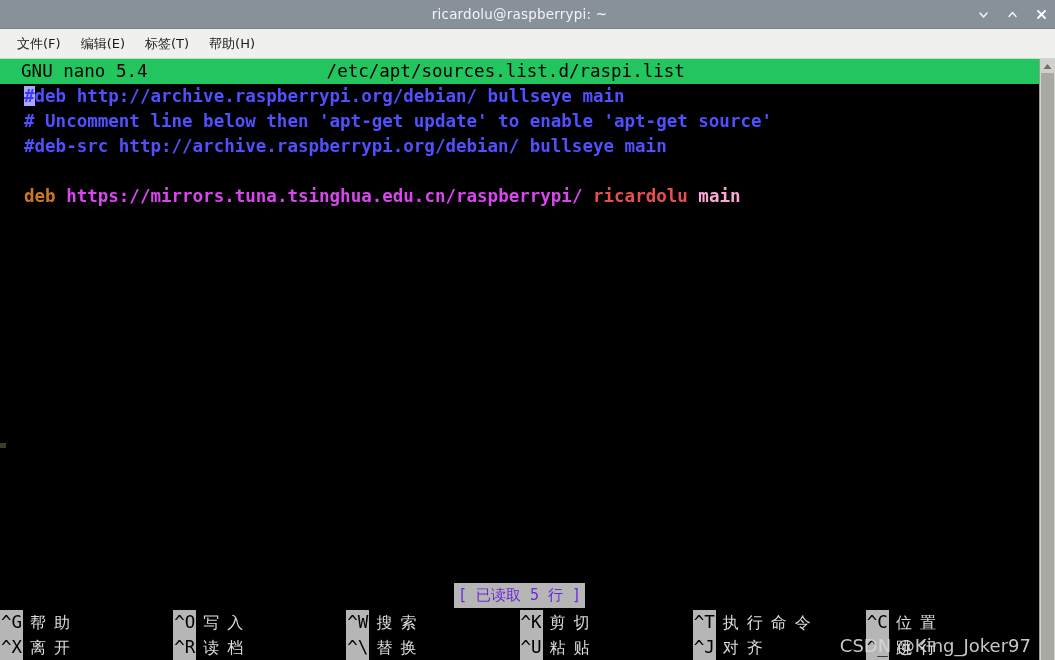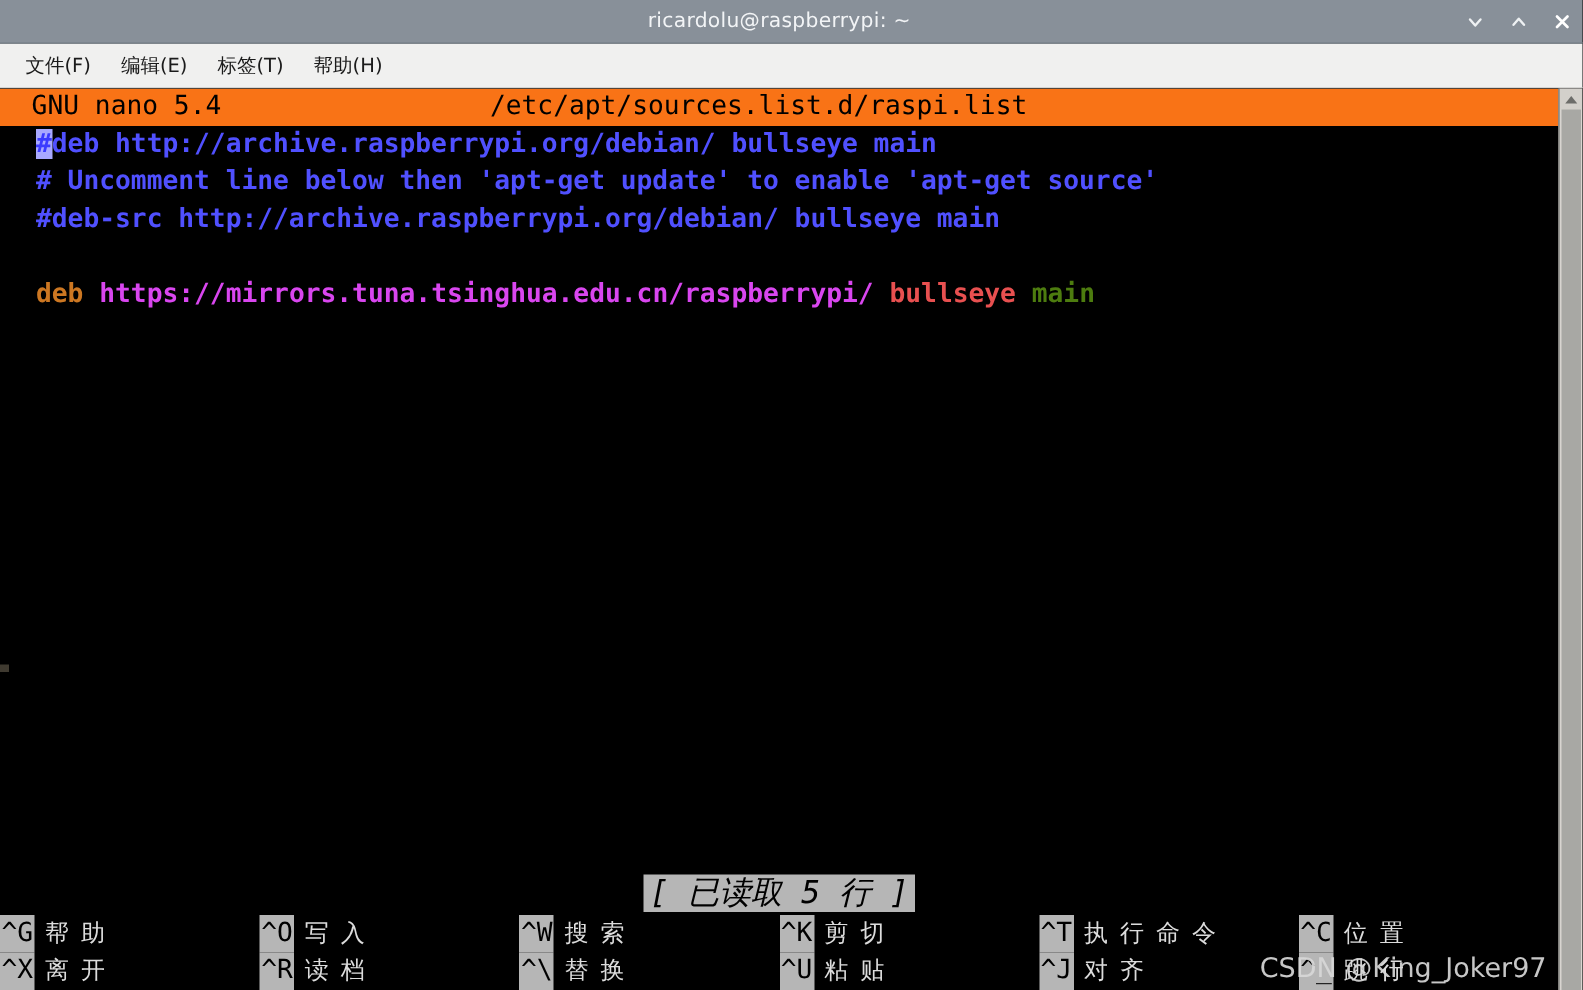--- a/index.html
+++ b/index.html
@@ -96,21 +96,21 @@
   }
   .term {
     flex: 1 1 auto;
     position: relative;
     background: #000;
     overflow: hidden;
   }
 
   .nano-titlebar {
     height: 25px;
-    background: #f97316;
+    background: #22c55e;
     color: #000000;
     font-family: "DejaVu Sans Mono", monospace;
     font-size: 17.5px;
     line-height: 25px;
     white-space: pre;
     letter-spacing: 0px;
     overflow: hidden;
   }
 
   .nano-body {
@@ -133,21 +133,21 @@
   }
   .cmt { color: #5050ff; font-weight: bold; }
   .cursor {
     background: #a8a8ff;
     color: #3a3aff;
     font-weight: bold;
   }
   .deb-kw   { color: #cc7722; font-weight: bold; }
   .url-main { color: #d946ef; font-weight: bold; }
   .dist     { color: #e85050; font-weight: bold; }
-  .comp     { color: #4d7c0f; font-weight: bold; }
+  .comp     { color: #f9a8d4; font-weight: bold; }
   .blank-line { height: 25px; }
 
   .edge-artifact {
     position: absolute;
     left: 0;
     width: 6px;
     background: #4a4438;
     opacity: 0.85;
   }
 
@@ -159,27 +159,26 @@
     background: #000;
   }
   .status-row {
     height: 26px;
     display: flex;
     justify-content: center;
     align-items: center;
   }
   .status-msg {
     background: #b6b6b6;
-    color: #000000;
-    font-family: "DejaVu Sans Mono", monospace;
-    font-size: 21px;
+    color: #6d28d9;
+    font-family: "DejaVu Sans Mono", monospace;
+    font-size: 15px;
     line-height: 25px;
     padding: 0 4px;
     white-space: pre;
-    font-style: italic;
   }
   .shortcut-grid {
     position: absolute;
     bottom: 0;
     left: 0;
     right: 0;
     height: 50px;
     display: grid;
     grid-template-columns: repeat(6, 1fr);
     grid-template-rows: 25px 25px;
@@ -288,21 +287,21 @@
       <div class="nano-body">
 
         <div class="code-line"><span class="cursor">#</span><span class="cmt">deb http://archive.raspberrypi.org/debian/ bullseye main</span></div>
 
         <div class="code-line cmt"># Uncomment line below then 'apt-get update' to enable 'apt-get source'</div>
 
         <div class="code-line cmt">#deb-src http://archive.raspberrypi.org/debian/ bullseye main</div>
 
         <div class="code-line blank-line"></div>
 
-        <div class="code-line"><span class="deb-kw">deb</span><span class="url-main"> </span><span class="url-main">https://mirrors</span><span class="url-main">.tuna.tsinghua.edu.cn/raspberrypi/</span><span class="dist"> </span><span class="dist">bullseye</span><span class="comp"> </span><span class="comp">main</span></div>
+        <div class="code-line"><span class="deb-kw">deb</span><span class="url-main"> </span><span class="url-main">https://mirrors</span><span class="url-main">.tuna.tsinghua.edu.cn/raspberrypi/</span><span class="dist"> </span><span class="dist">ricardolu</span><span class="comp"> </span><span class="comp">main</span></div>
 
         <div class="edge-artifact" style="top:359px;height:5px;"></div>
       </div>
 
       <div class="nano-bottom">
         <div class="status-row">
           <div class="status-msg">[ 已读取 5 行 ]</div>
         </div>
 
         <div class="shortcut-grid">

